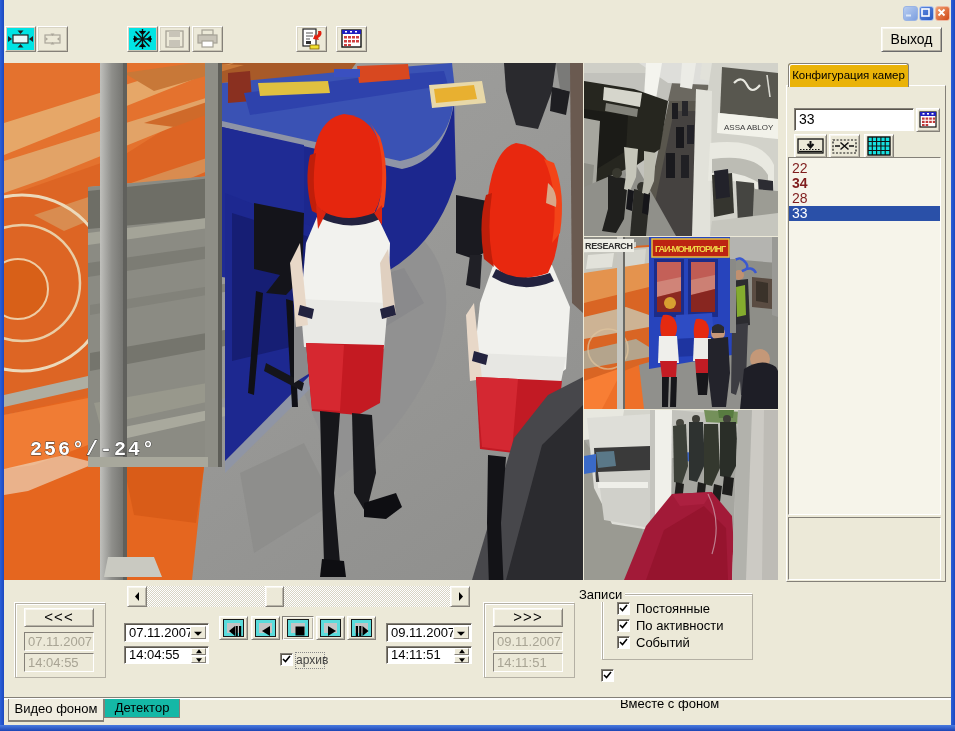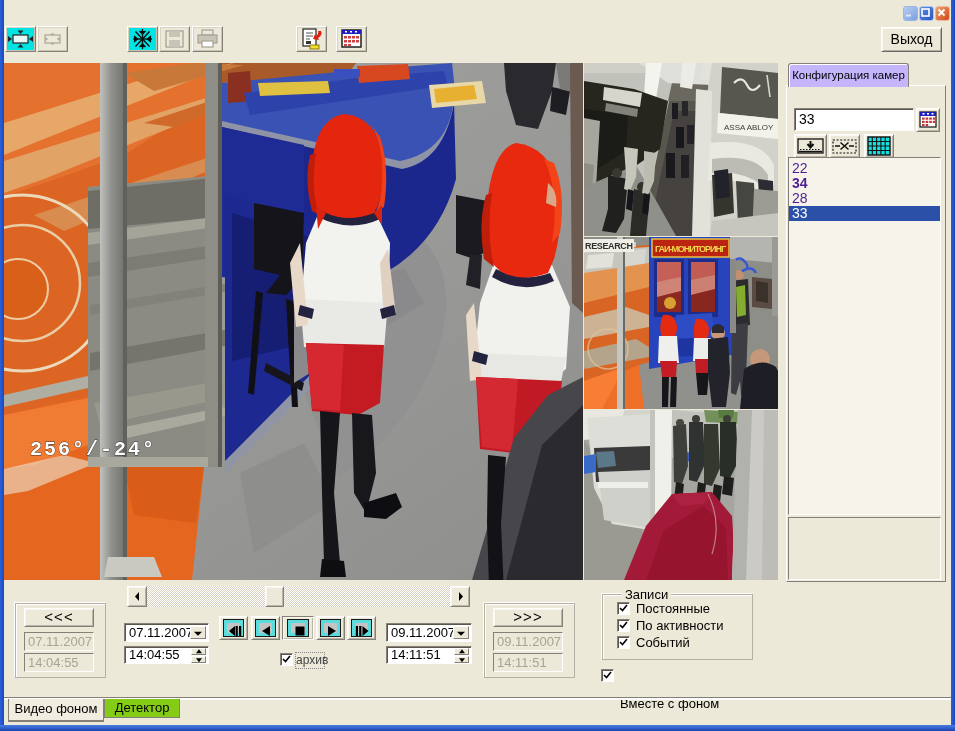--- a/index.html
+++ b/index.html
@@ -20,43 +20,43 @@
 
 .tbtn{position:absolute;top:26px;width:31px;height:26px;background:#ece9d8;
 border:1px solid;border-color:#fff #848078 #848078 #fff;box-shadow:1px 1px 0 #d8d4c4 inset, -1px -1px 0 #c8c4b4 inset;box-sizing:border-box;}
 .tbtn.cy{background:#00e4e4;}
 #exitbtn{position:absolute;left:881px;top:27px;width:61px;height:25px;background:#ece9d8;border:1px solid;border-color:#fff #6a6a6a #6a6a6a #fff;box-shadow:1px 1px 0 #f8f6ee inset,-1px -1px 0 #b0aca0 inset;font-size:14px;text-align:center;line-height:23px;color:#000;box-sizing:border-box;}
 
 .vid{position:absolute;overflow:hidden;}
 
 .sunk{border:1px solid;border-color:#848078 #fff #fff #848078;box-sizing:border-box;}
 #tabpanel{position:absolute;left:786px;top:85px;width:160px;height:497px;border:1px solid;border-color:#fff #848078 #848078 #fff;box-sizing:border-box;}
-#tab1{position:absolute;left:788px;top:63px;width:119px;height:23px;background:#c4b5fd;border:1px solid #848078;border-bottom:none;border-radius:3px 3px 0 0;box-shadow:1px 1px 0 #fff inset;font-size:11.5px;text-align:center;line-height:22px;z-index:5;}
+#tab1{position:absolute;left:788px;top:63px;width:119px;height:23px;background:#eab308;border:1px solid #848078;border-bottom:none;border-radius:3px 3px 0 0;box-shadow:1px 1px 0 #fff inset;font-size:11.5px;text-align:center;line-height:22px;z-index:5;}
 #caminput{position:absolute;left:794px;top:108px;width:120px;height:23px;background:#fff;border:1px solid;border-color:#848078 #fff #fff #848078;box-shadow:1px 1px 0 #5a564c inset;font-size:14px;line-height:21px;padding-left:4px;box-sizing:border-box;}
 .rbtn{position:absolute;background:#ece9d8;border:1px solid;border-color:#fff #848078 #848078 #fff;box-shadow:1px 1px 0 #f8f6ee inset,-1px -1px 0 #b8b4a8 inset;box-sizing:border-box;}
 #camlist{position:absolute;left:788px;top:157px;width:153px;height:358px;background:#f6f4ea;border:1px solid;border-color:#848078 #fff #fff #848078;box-sizing:border-box;font-size:14px;}
 #camlist{padding-top:3px;}
-#camlist .it{height:15px;line-height:15px;padding-left:3px;color:#4c1d95;}
+#camlist .it{height:15px;line-height:15px;padding-left:3px;color:#7f1d1d;}
 #camlist .sel{background:#2a50a8;color:#fff;}
 
 .gb{position:absolute;border:1px solid #b4b0a4;box-shadow:1px 1px 0 #fff inset, -1px -1px 0 #fff;}
 .glab{position:absolute;font-size:13px;background:#ece9d8;padding:0 3px;}
 .cb{position:absolute;width:13px;height:13px;background:#fff;border:1px solid;border-color:#848078 #fff #fff #848078;box-shadow:1px 1px 0 #5a564c inset;box-sizing:border-box;}
 .cb svg{position:absolute;left:1px;top:1px;}
 .lab{position:absolute;font-size:13px;color:#000;}
 .combo{position:absolute;background:#fff;border:1px solid;border-color:#848078 #fff #fff #848078;box-shadow:1px 1px 0 #5a564c inset;font-size:13px;box-sizing:border-box;}
 .drop{position:absolute;right:2px;top:2px;bottom:2px;width:16px;background:#ece9d8;border:1px solid;border-color:#fff #848078 #848078 #fff;box-sizing:border-box;}
 .tri-d{position:absolute;left:50%;top:50%;transform:translate(-50%,-30%);width:0;height:0;border-left:4px solid transparent;border-right:4px solid transparent;border-top:4.5px solid #000;}
 .tri-u{position:absolute;left:50%;top:50%;transform:translate(-50%,-70%);width:0;height:0;border-left:3.5px solid transparent;border-right:3.5px solid transparent;border-bottom:4px solid #000;}
 .spin{position:absolute;right:2px;width:15px;height:7px;background:#ece9d8;border:1px solid;border-color:#fff #848078 #848078 #fff;box-sizing:border-box;}
 .pbtn{position:absolute;background:#ece9d8;border:1px solid;border-color:#fff #848078 #848078 #fff;box-shadow:1px 1px 0 #f8f6ee inset,-1px -1px 0 #b8b4a8 inset;box-sizing:border-box;}
 .pbtn .in{position:absolute;left:3px;top:2px;right:3px;bottom:2px;background:#5adcdc;border:1px solid #1a1a1a;}
 .pbtn .in2{position:absolute;left:3px;top:3px;right:3px;bottom:3px;background:#c4c4c4;}
 #btmtabs{position:absolute;left:0;top:697px;width:955px;height:2px;background:#fff;border-top:1px solid #848078;}
-.btab{position:absolute;font-size:13px;background:#84cc16;border:1px solid #848078;border-top:none;text-align:center;z-index:5;}
+.btab{position:absolute;font-size:13px;background:#14b8a6;border:1px solid #848078;border-top:none;text-align:center;z-index:5;}
 </style></head>
 <body>
 <div id="win">
   <div class="wbtn" id="bmin">
       <svg width="11" height="11" style="position:absolute;left:0;top:0;">
         <rect x="2" y="7.5" width="5" height="2" fill="#dce8f8"></rect>
       </svg>
     </div>
   <div class="wbtn" id="bmax">
       <svg width="11" height="11" style="position:absolute;left:0;top:0;">
@@ -561,21 +561,21 @@
     </div>
 
   <div class="cb" style="left:280px;top:653px;">
       <svg width="9" height="9" viewBox="0 0 9 9">
         <path d="M1 4 L3.5 6.5 L8 1" stroke="#000" stroke-width="1.6" fill="none"></path>
       </svg>
     </div>
   <div class="lab" style="left:295px;top:652px;width:28px;height:15px;border:1px dotted #888;font-size:12px;line-height:14px;text-align:center;color:#444;">архив</div>
 
   <div class="gb" style="left:602px;top:594px;width:149px;height:64px;"></div>
-  <div class="glab" style="left:622px;top:587px;">Записи</div>
+  <div class="glab" style="left:576px;top:587px;">Записи</div>
   <div class="cb" style="left:617px;top:602px;">
       <svg width="9" height="9" viewBox="0 0 9 9">
         <path d="M1 4 L3.5 6.5 L8 1" stroke="#000" stroke-width="1.6" fill="none"></path>
       </svg>
     </div>
   <div class="lab" style="left:636px;top:601px;">Постоянные</div>
   <div class="cb" style="left:617px;top:619px;">
       <svg width="9" height="9" viewBox="0 0 9 9">
         <path d="M1 4 L3.5 6.5 L8 1" stroke="#000" stroke-width="1.6" fill="none"></path>
       </svg>

